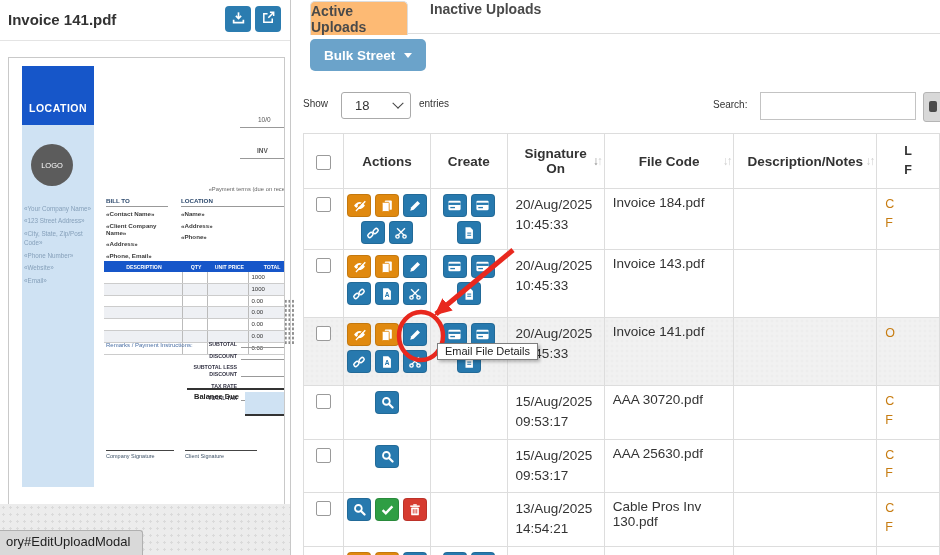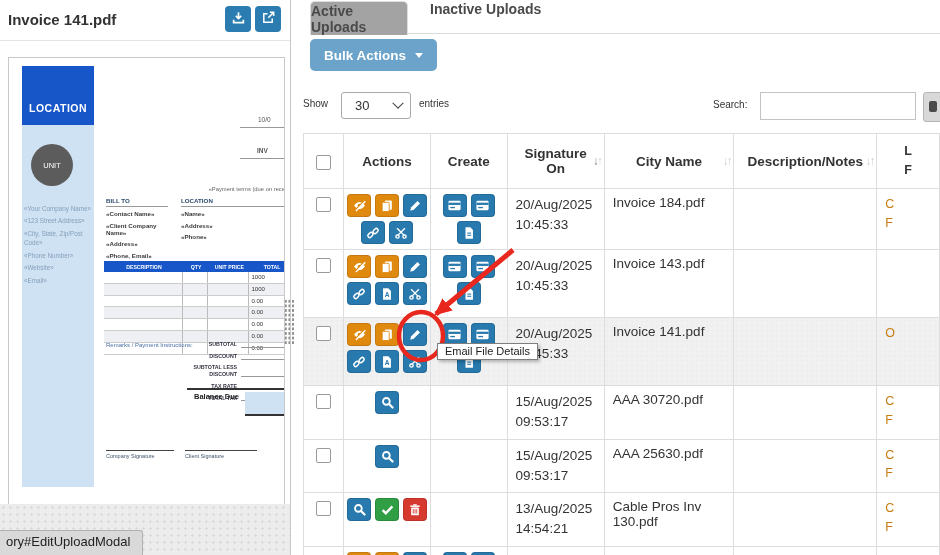--- a/index.html
+++ b/index.html
@@ -56,21 +56,21 @@
   .inv-slabel{width:58px;text-align:right;font-size:5.3px;font-weight:bold;color:#334;line-height:1.25;}
   .inv-sline{flex:1;border-bottom:1px solid #999;height:7px;margin-left:4px;}
   .inv-balline{left:178px;top:330px;width:98px;border-top:2px solid #333;}
   .inv-ballabel{left:178px;top:334px;width:52px;text-align:right;font-size:7.5px;font-weight:bold;color:#222;}
   .inv-balbox{left:236px;top:334px;width:40px;height:22px;background:#cfe2f3;border-bottom:2px solid #333;}
   .inv-sig{top:392px;border-top:1px solid #444;font-size:5.5px;color:#3d5166;padding-top:2px;}
   .inv-sig1{left:97px;width:68px;}
   .inv-sig2{left:176px;width:72px;}
   
   .tab-line{position:absolute;left:407px;top:33px;width:533px;height:1px;background:#ddd;}
-  .tab-active{position:absolute;left:310px;top:1px;width:96px;height:33px;background:#a3a3a3;
+  .tab-active{position:absolute;left:310px;top:1px;width:96px;height:33px;background:#fdba74;
       border:1px solid #ddd;border-bottom:none;border-radius:5px 5px 0 0;display:flex;align-items:center;
       justify-content:center;font-weight:bold;font-size:14px;color:#4a4a4a;cursor:pointer;}
   .tab-inactive{position:absolute;left:406px;top:1px;height:15px;padding:0 24px;display:flex;
       align-items:center;font-weight:bold;font-size:14px;color:#4a4a4a;cursor:pointer;}
   .bulk{position:absolute;left:310px;top:39px;height:32px;padding:0 14px;background:#6ba3ca;
       border-radius:5px;color:#fff;font-weight:bold;font-size:13.5px;display:flex;align-items:center;
       gap:9px;cursor:pointer;}
   .caret-down{width:0;height:0;border-left:4.5px solid transparent;border-right:4.5px solid transparent;
       border-top:5px solid #fff;}
   .ctl-label{position:absolute;font-size:10px;color:#333;}
@@ -128,21 +128,21 @@
           <path d="M9.5 2.5h4v4"></path>
           <path d="M13.2 2.8L7.8 8.2"></path>
         </svg></span>
   </div>
   <div class="lp-divider"></div>
 
   <div class="preview">
     <div class="inv-abs inv-blue"></div>
     <div class="inv-abs inv-heading">LOCATION</div>
     <div class="inv-abs inv-side"></div>
-    <div class="inv-abs inv-logo">UNIT</div>
+    <div class="inv-abs inv-logo">LOGO</div>
     <div class="inv-abs inv-company" id="companyLines">
         <div>«Your Company Name»</div>
         <div>«123 Street Address»</div>
         <div>«City, State, Zip/Post Code»</div>
         <div>«Phone Number»</div>
         <div>«Website»</div>
         <div>«Email»</div>
       </div>
     <div class="inv-abs inv-datefrag">10/0</div>
     <div class="inv-abs inv-dateline"></div>
@@ -249,27 +249,27 @@
 
   <div class="tab-line"></div>
   <div class="tab-active">
     <span>Active Uploads</span>
   </div>
   <div class="tab-inactive">
     <span>Inactive Uploads</span>
   </div>
 
   <div class="bulk">
-    <span>Bulk Actions</span>
+    <span>Bulk Street</span>
     <span class="caret-down"></span>
   </div>
 
   <div class="ctl-label" style="left:303px;top:98px">Show</div>
   <div class="len-select">
-    <span>30</span>
+    <span>18</span>
     <span class="chev"></span>
   </div>
   <div class="ctl-label" style="left:419px;top:98px">entries</div>
 
   <div class="ctl-label" style="left:713px;top:99px">Search:</div>
   <input class="search-input" value="" style="">
   <div class="edge-btn">
     <div class="edge-glyph"></div>
   </div>
 
@@ -285,21 +285,21 @@
     </colgroup>
     <thead>
       <tr style="height:55px">
         <th>
             <div class="cb"></div>
           </th>
         <th style="text-align:center"><span>Actions</span></th>
         <th style="text-align:center"><span>Create</span></th>
         <th><span>Signature On</span>
           <span class="sort"><span class="on">↓</span><span>↑</span></span></th>
-        <th><span>City Name</span>
+        <th><span>File Code</span>
           <span class="sort"><span>↓</span><span>↑</span></span></th>
         <th><span>Description/Notes</span>
           <span class="sort"><span>↓</span><span>↑</span></span></th>
         <th>
             <div class="lastfrag" id="lastHeadFrag" style="color:#333;font-weight:bold">
               <div>L</div>
               <div>F</div>
             </div>
           </th>
       </tr>

